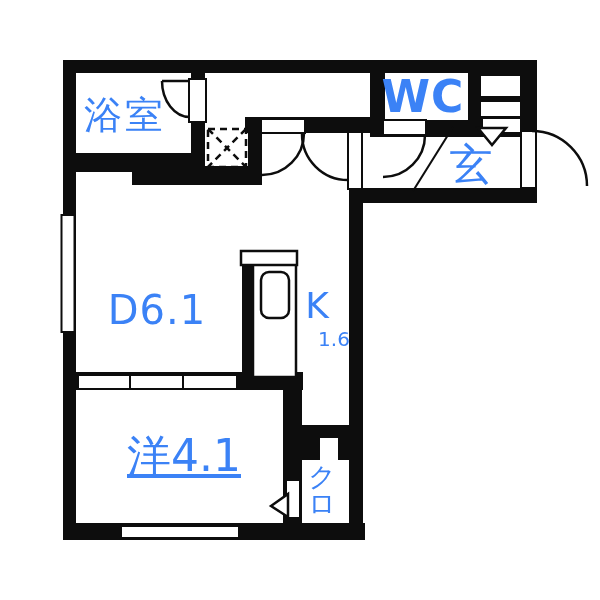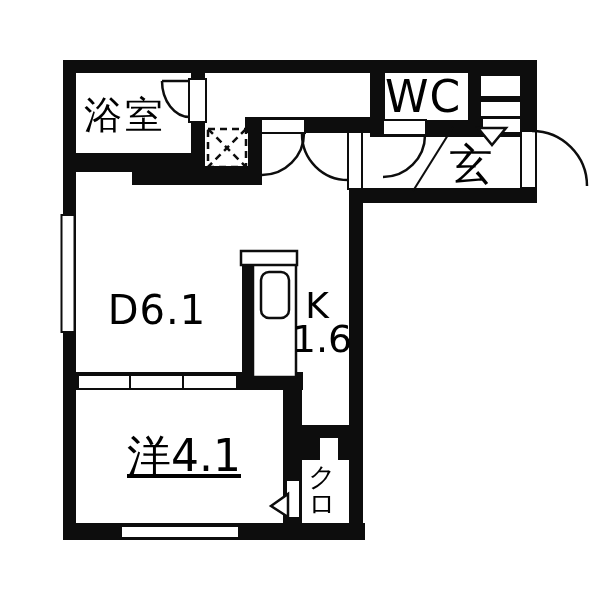--- a/index.html
+++ b/index.html
@@ -7,31 +7,31 @@
     position:relative;
     width:600px;height:600px;
     background:#fff;
     font-family:"DejaVu Sans",sans-serif;
     overflow:hidden;
   }
   #plan-svg{position:absolute;left:0;top:0;}
   .label{
     position:absolute;
     transform:translate(-50%,-50%);
-    color:#000000;
+    color:#3b82f6;
     white-space:nowrap;
     line-height:1;
   }
   .lbl-bathroom{left:125px;top:115px;font-size:38px;letter-spacing:3px;}
   .lbl-ut{left:289px;top:95px;font-size:44px;letter-spacing:2px;}
-  .lbl-wc{left:423px;top:97px;font-size:44px;letter-spacing:1px;}
+  .lbl-wc{left:423px;top:97px;font-size:44px;letter-spacing:1px;font-weight:bold;}
   .lbl-genkan{left:471px;top:164px;font-size:43px;}
   .lbl-dining{left:157px;top:278px;font-size:40px;letter-spacing:1px;margin-top:32px;}
   .lbl-k{left:317px;top:306px;font-size:36px;}
-  .lbl-k16{left:322px;top:339px;font-size:38px;}
+  .lbl-k16{left:334px;top:339px;font-size:20px;}
   .lbl-western{left:184px;top:456px;font-size:44px;text-decoration:underline;}
   .lbl-closet1{left:322px;top:476px;font-size:27px;}
   .lbl-closet2{left:322px;top:503px;font-size:27px;}
 </style>
 </head>
 <body>
 
 <div id="canvas">
 
   <svg id="plan-svg" width="600" height="600" viewBox="0 0 600 600">

